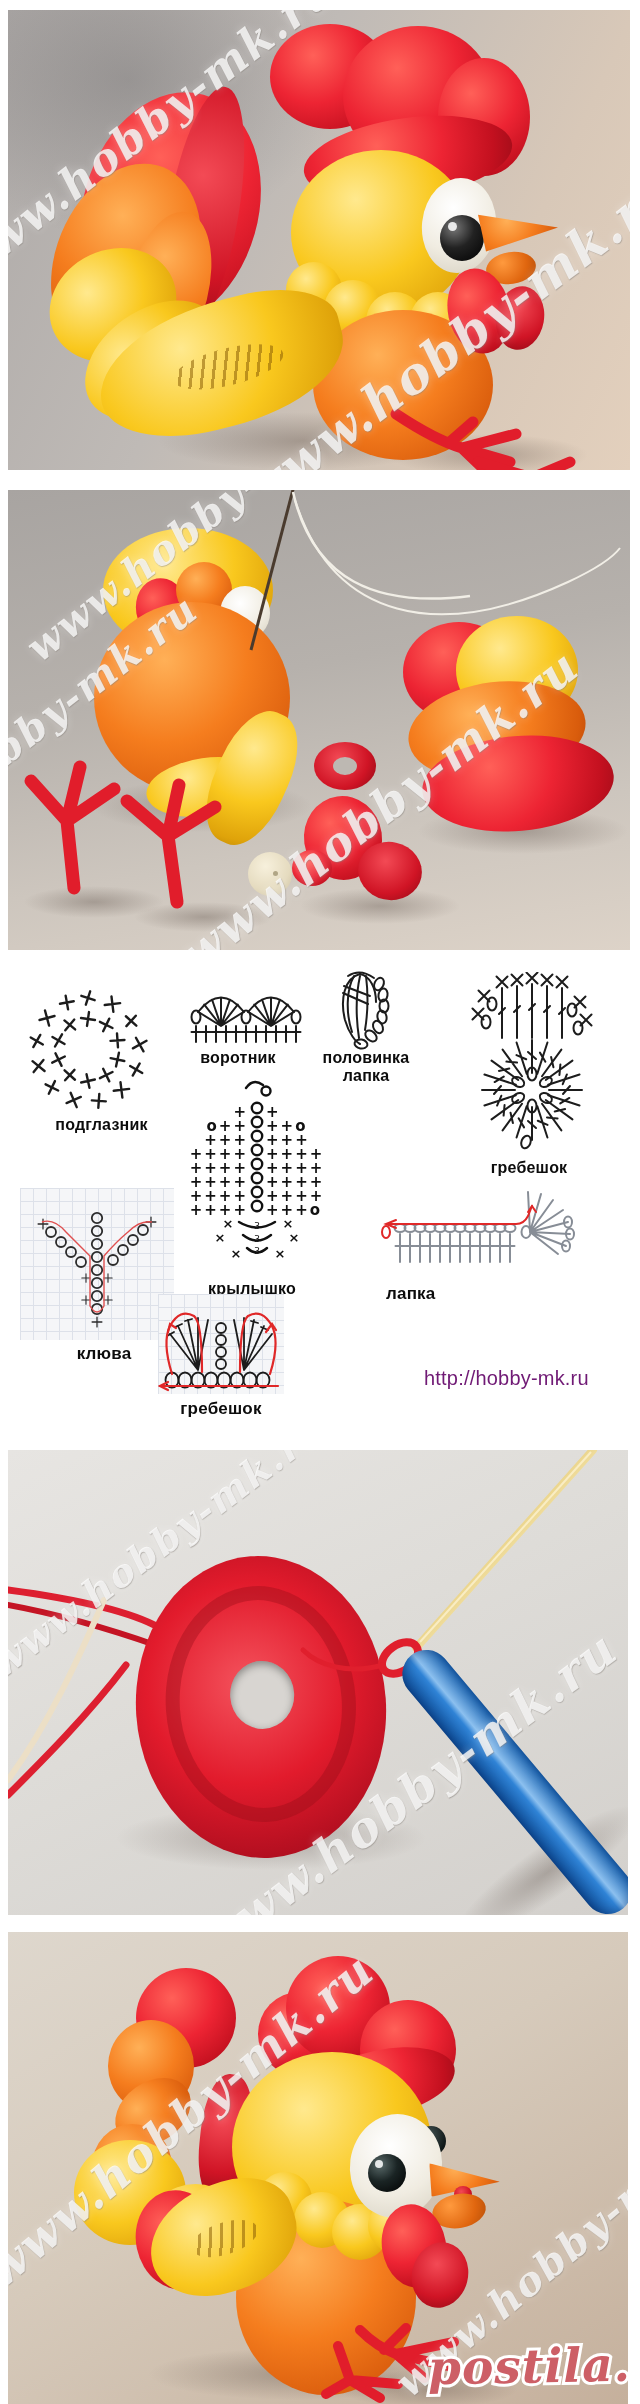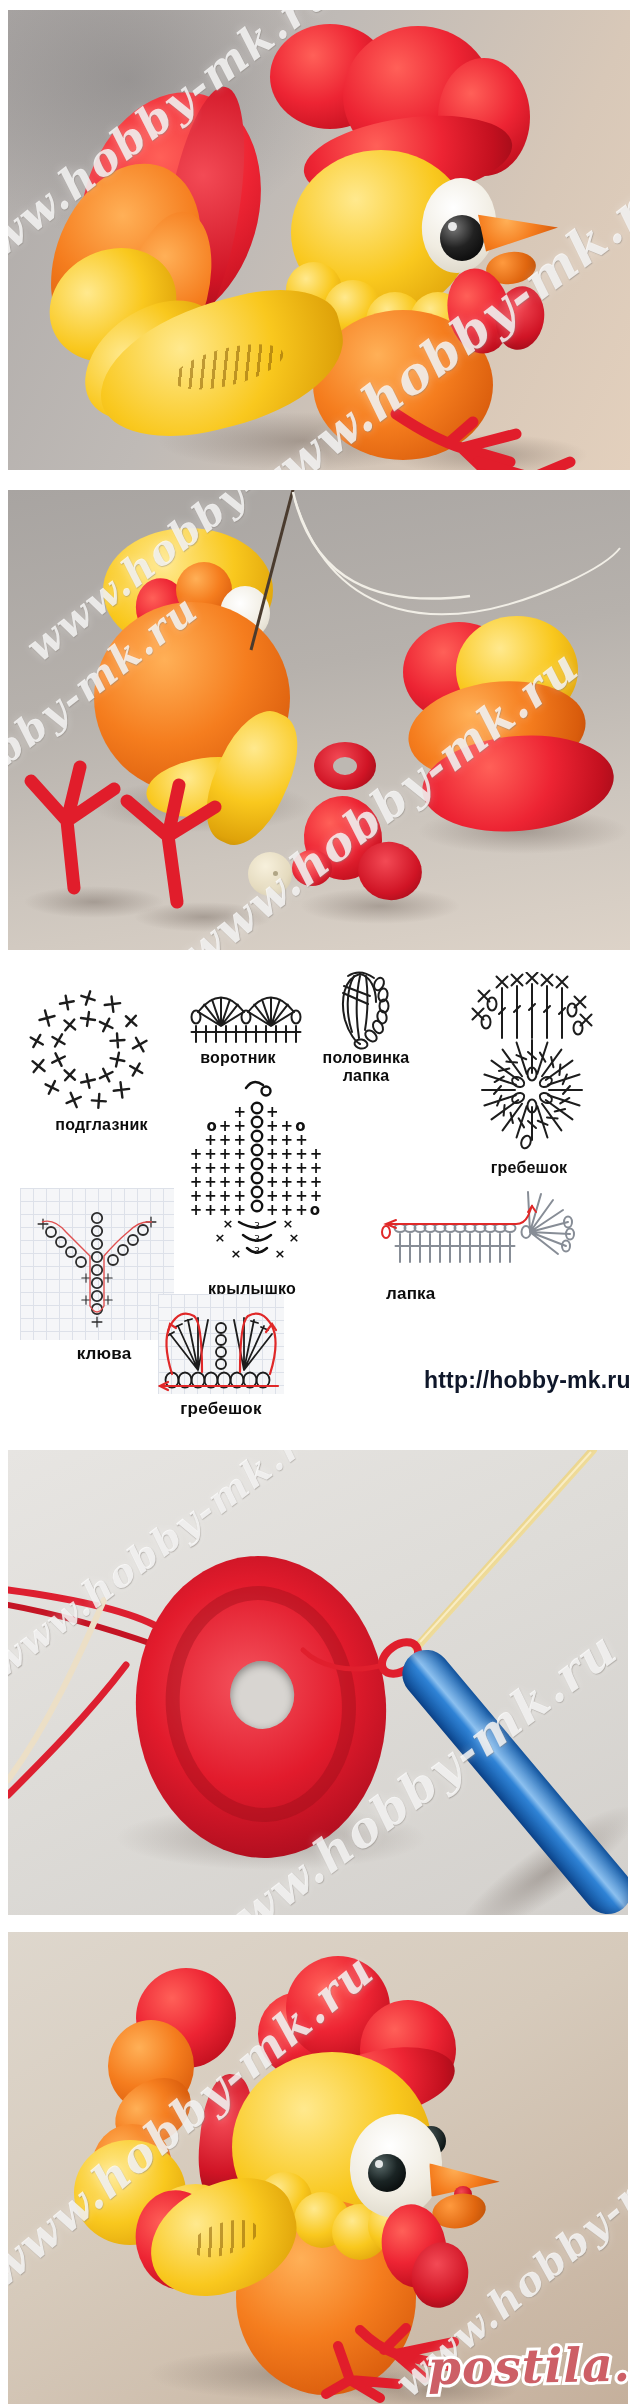--- a/index.html
+++ b/index.html
@@ -11,21 +11,21 @@
   .red2{background:radial-gradient(circle at 40% 35%,#f34a55,#d01425 60%,#8e0a15)}
   .org{background:radial-gradient(circle at 36% 30%,#ffb057 0%,#f57d1e 45%,#d95c0c 82%,#b34607)}
   .yel{background:radial-gradient(circle at 36% 30%,#ffe98e 0%,#f9c81e 50%,#dfa30a 86%,#c08905)}
   .wht{background:radial-gradient(circle at 40% 32%,#ffffff 0%,#f0ece1 55%,#d5cfc0 100%)}
   .crm{background:radial-gradient(circle at 40% 32%,#f7f0dc,#e5dbbf 60%,#c9bd9d)}
   .sh{position:absolute;background:radial-gradient(ellipse closest-side,rgba(80,66,58,.33),rgba(80,66,58,0));border-radius:50%}
   .slits{position:absolute;background:repeating-linear-gradient(110deg,rgba(140,95,5,.55) 0 3px,rgba(255,255,255,0) 3px 11px);border-radius:50%}
   .wm{position:absolute;font-family:"DejaVu Serif",serif;font-style:italic;font-weight:700;color:rgba(255,255,255,.78);
       text-shadow:0 1px 1px rgba(130,124,118,.5),0 0 10px rgba(255,255,255,.3);white-space:nowrap;letter-spacing:2px;z-index:30;pointer-events:none}
   .cap{position:absolute;font-weight:700;font-size:16px;color:#0c0c0c;text-align:center;line-height:1.15;letter-spacing:.2px}
-  .durl{position:absolute;font-weight:700;font-size:23px;color:#0f172a;letter-spacing:.2px}
+  .durl{position:absolute;font-weight:400;font-size:20px;color:#701a75;letter-spacing:.2px}
   .grid-bg{position:absolute;background-color:#f5f6f8;background-image:linear-gradient(#dde1e9 1px,transparent 1px),linear-gradient(90deg,#dde1e9 1px,transparent 1px);background-size:13px 13px}
   .dsvg{position:absolute}
   .ovl{position:absolute;left:0;top:0}
   .postila{position:absolute;font-family:"DejaVu Serif",serif;font-style:italic;font-weight:700;font-size:47px;color:#cd5f66;
       -webkit-text-stroke:6px #fff;paint-order:stroke fill;letter-spacing:1px;z-index:40;line-height:1;transform:rotate(-1deg)}
 </style>
 </head>
 <body>
 
 <svg width="0" height="0" style="position:absolute" aria-hidden="true">

